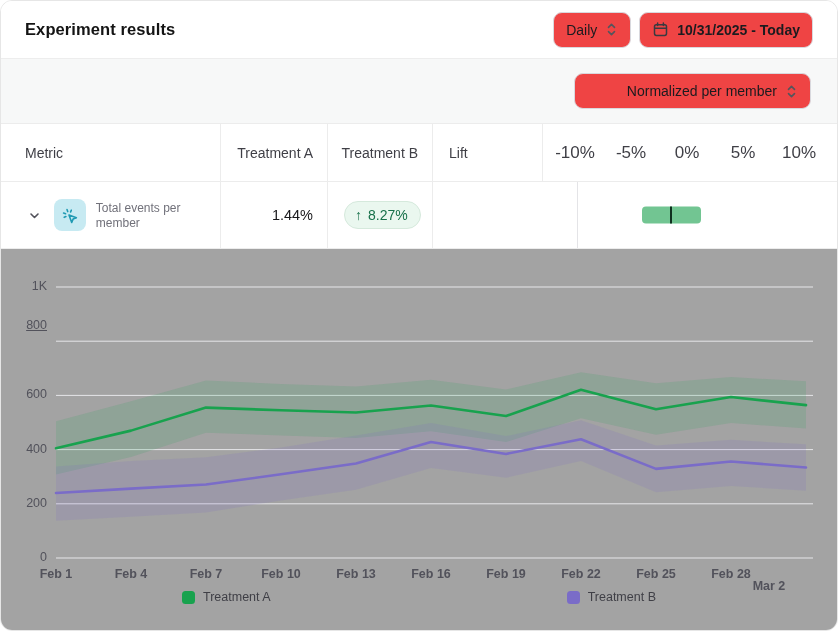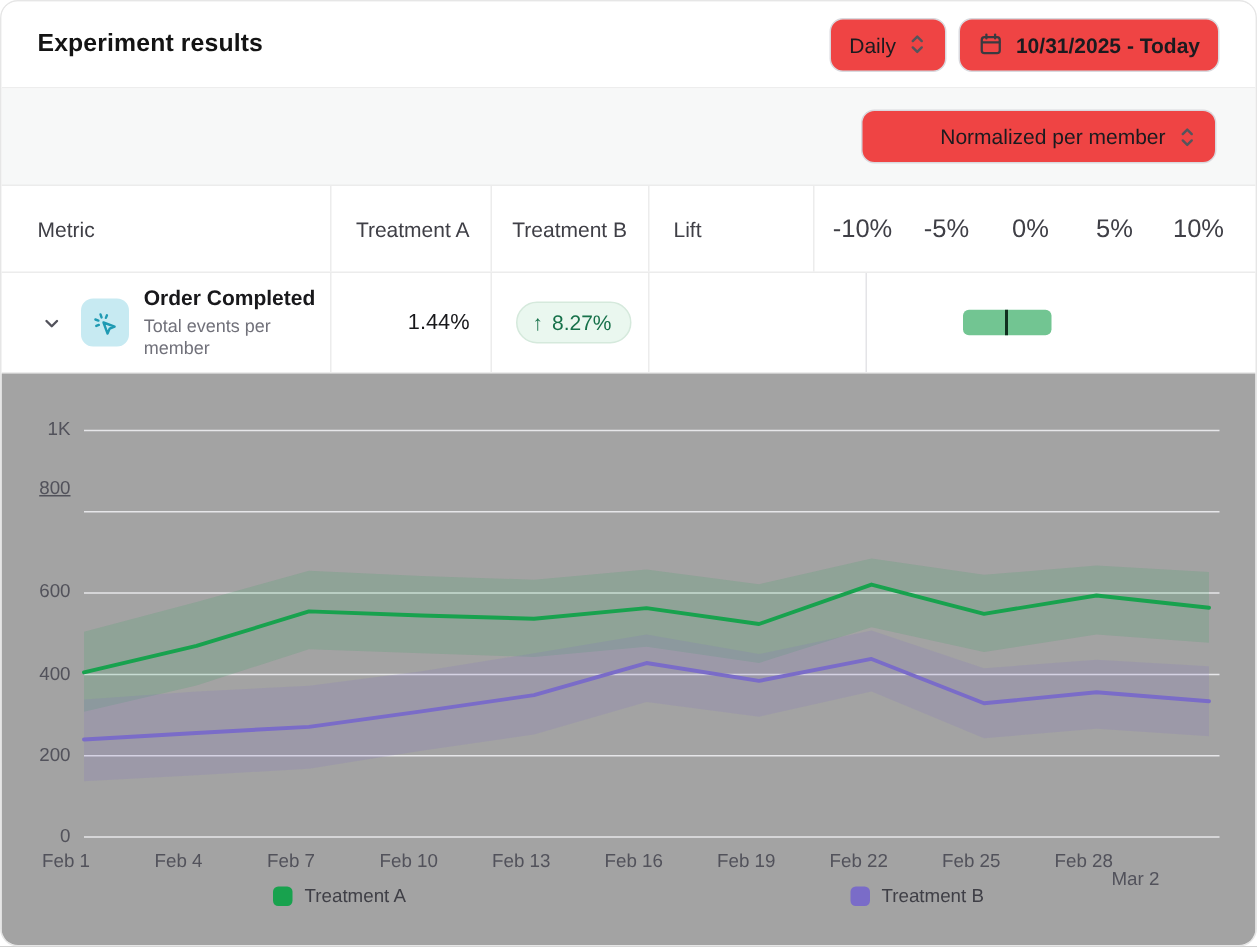--- a/index.html
+++ b/index.html
@@ -75,22 +75,22 @@
   .lift-bar { position:absolute; top:50%; transform:translateY(-50%); height:17px; border-radius:4px; background:#72c592; }
   .lift-marker { position:absolute; top:50%; transform:translateY(-50%); height:17px; width:2.5px; background:#10301f; }
   
   .chart-section { position:relative; height:383px; background:#a3a3a3; }
   .chart-svg { position:absolute; left:0; top:0; }
   .y-label {
     position:absolute; width:42px; text-align:right;
     font-size:12.5px; color:#52525b;
   }
   .x-label {
-    position:absolute; width:56px; 
-    font-size:12.5px; color:#52525b;
+    position:absolute; width:56px; text-align:center;
+    font-size:12.5px; color:#52525b;font-weight:bold;
   }
   .legend {
     position:absolute; left:0; right:0; top:341px;
     display:flex; justify-content:center; gap:296px;
   }
   .legend-item { display:flex; align-items:center; gap:8px; cursor:pointer; }
   .legend-chip { width:13px; height:13px; border-radius:3.5px; }
   .legend-label { font-size:12.5px; color:#3f3f46; }
 </style>
 </head>
@@ -160,21 +160,20 @@
       <span class="metric-icon">
         <svg width="19" height="19" viewBox="0 0 19 19" fill="none" stroke="#1f9ab3" stroke-width="1.6" stroke-linecap="round" stroke-linejoin="round">
           <path d="M9 9 L16.4 11.7 L13.1 13.1 L11.7 16.4 Z"></path>
           <line x1="7" y1="3.6" x2="7.7" y2="5.6"></line>
           <line x1="3.6" y1="7" x2="5.6" y2="7.7"></line>
           <line x1="4.2" y1="11.3" x2="5.9" y2="10.6"></line>
           <line x1="11.3" y1="4.2" x2="10.6" y2="5.9"></line>
         </svg>
       </span>
       <span class="metric-text">
-        <div class="metric-name">Order Completed</div>
         <div class="metric-sub">Total events per member</div>
       </span>
     </div>
     <div class="cell num">1.44%</div>
     <div class="cell lift">
       <span class="badge">
         <span class="arr">↑</span>
         <span>8.27%</span>
       </span>
     </div>

